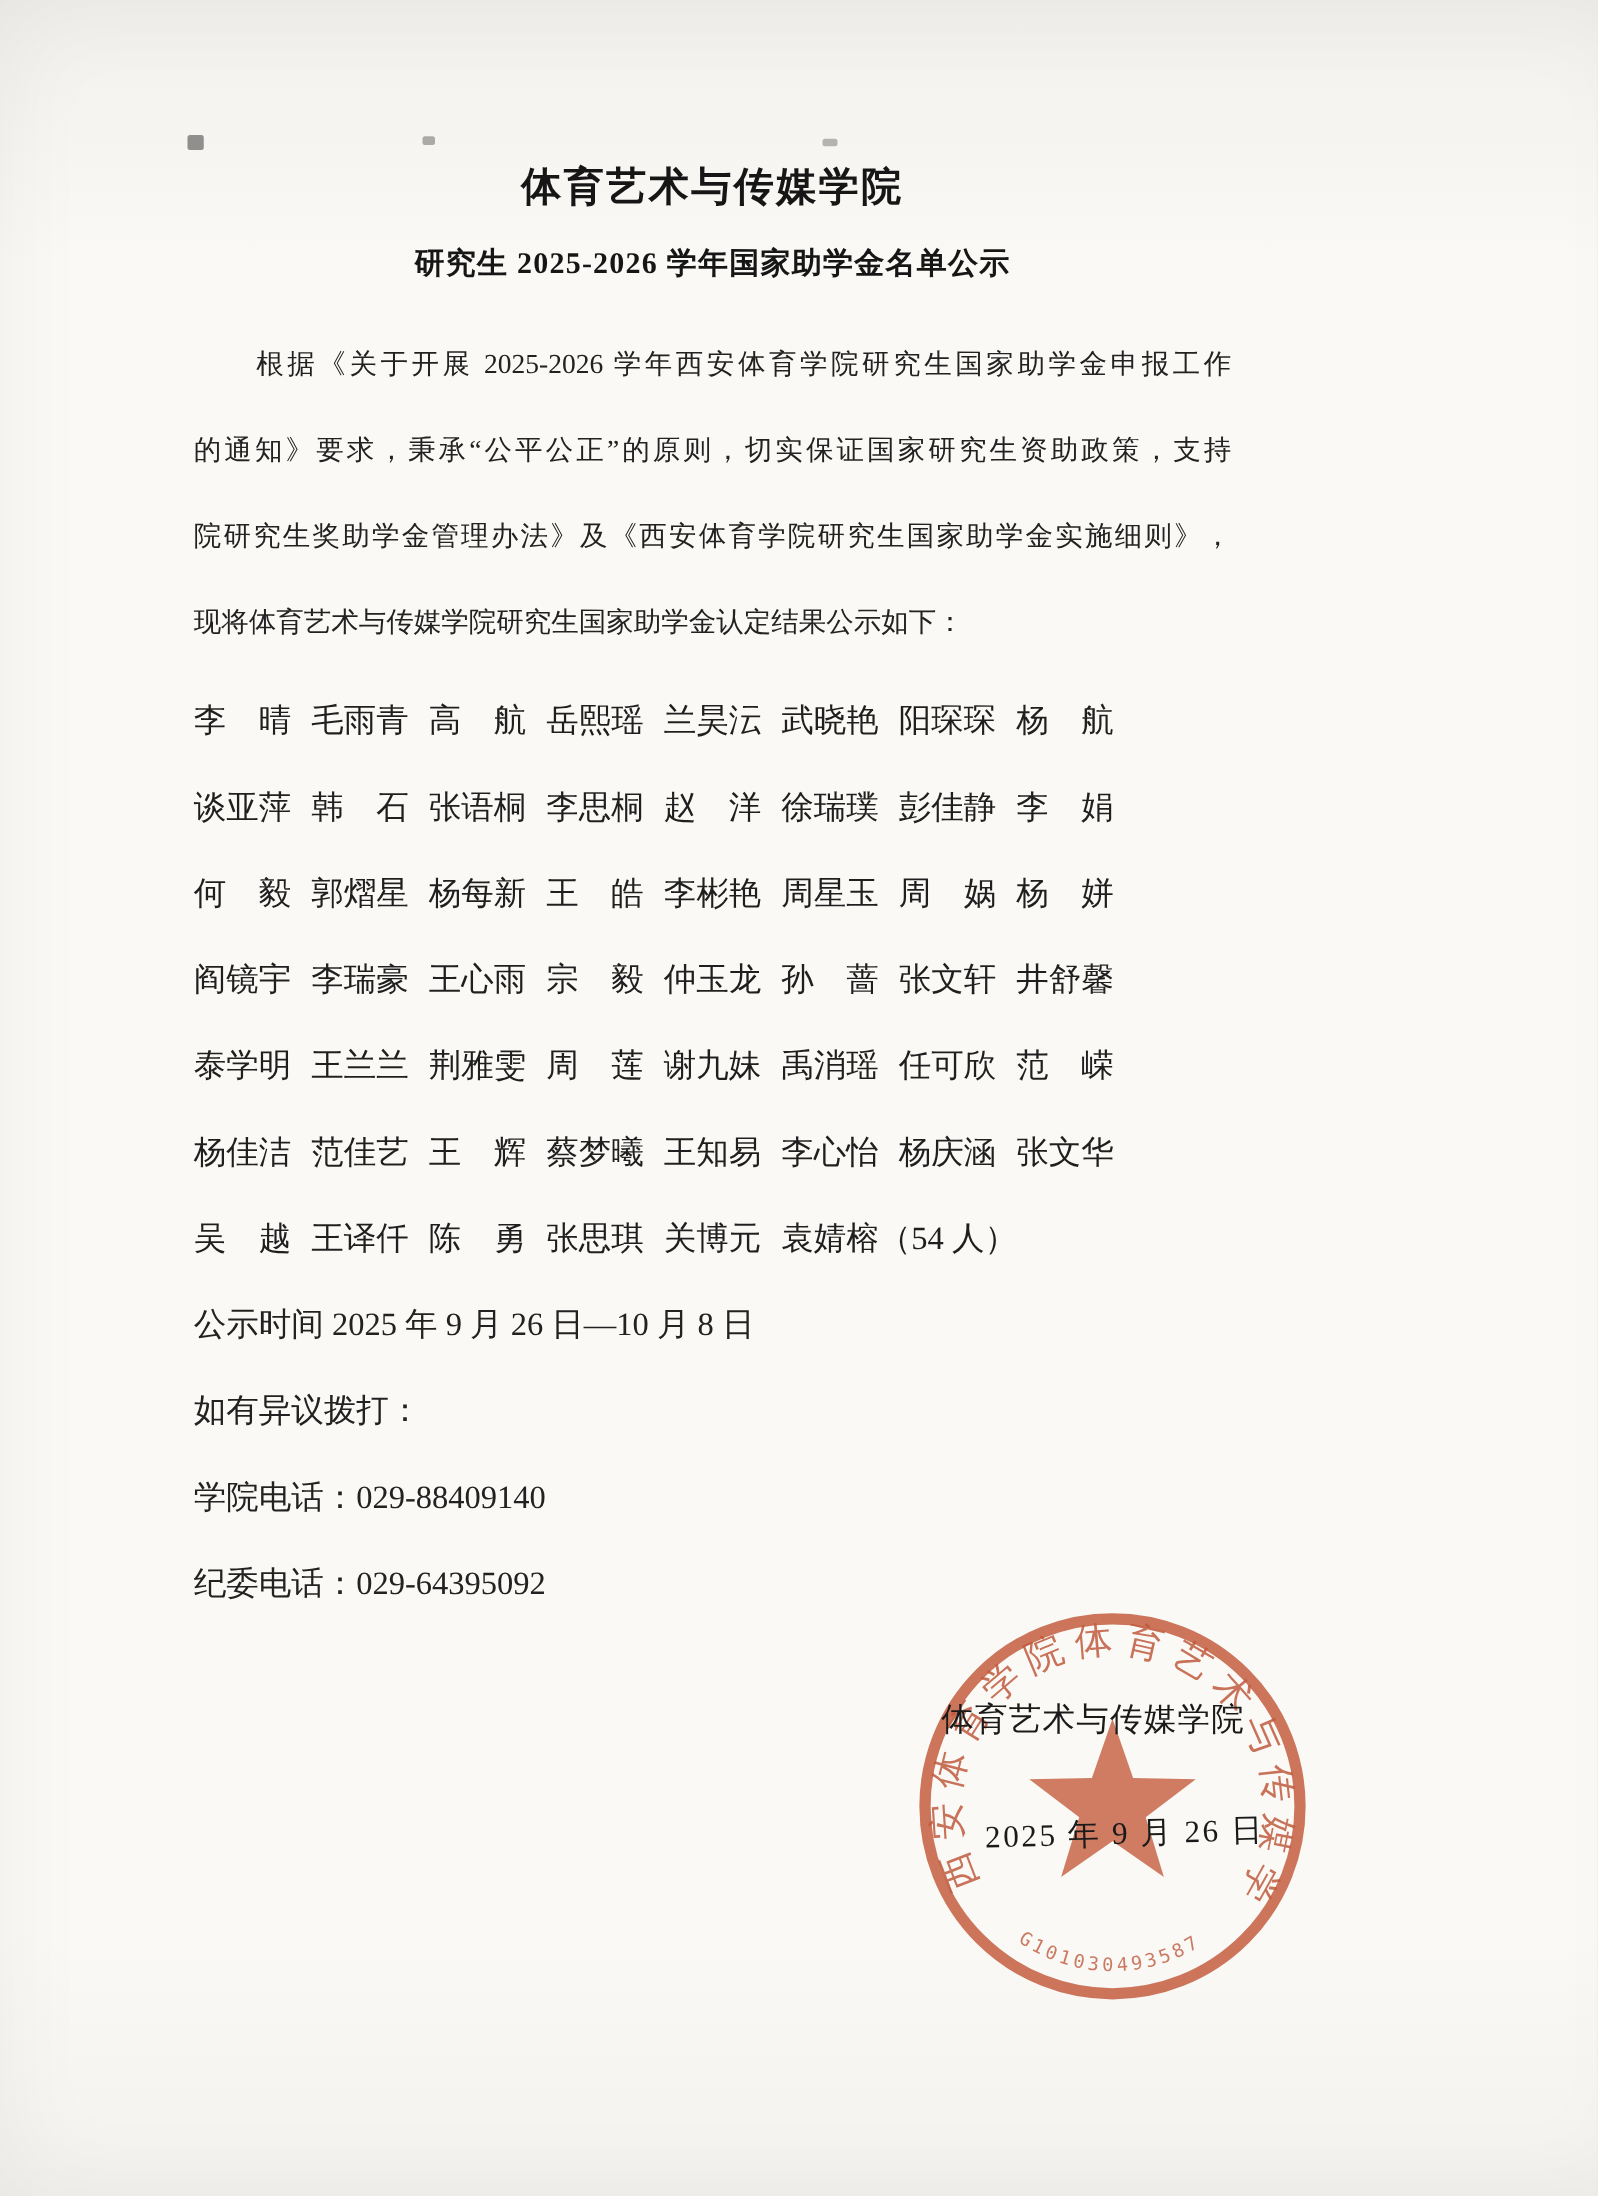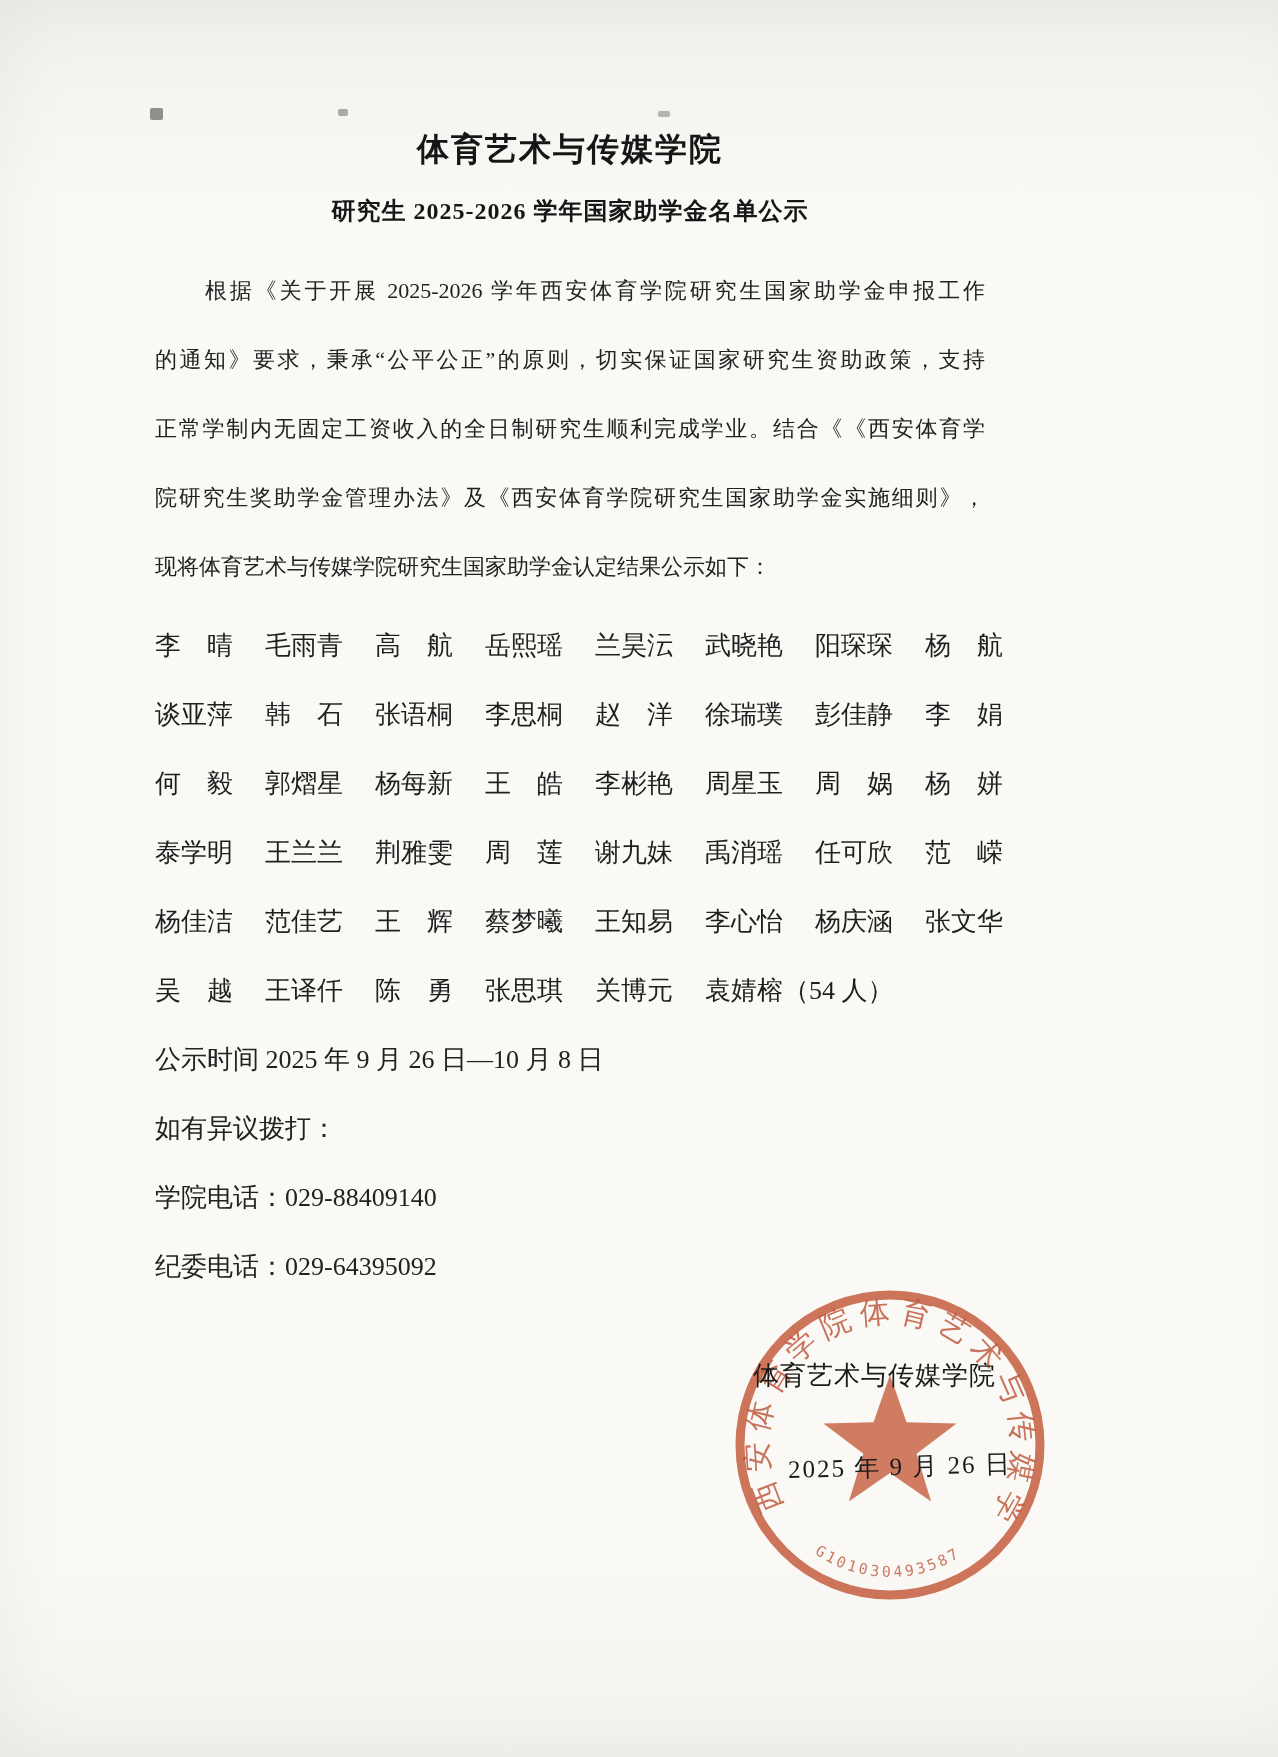--- a/index.html
+++ b/index.html
@@ -21,21 +21,21 @@
   }
   .subtitle {
     margin:0; text-align:center; font-size:24px; font-weight:bold;
     line-height:62px; letter-spacing:1px; color:#161616;
   }
   .para { margin-top:14px; }
   .pline { font-size:22px; line-height:69px; height:69px; white-space:nowrap; color:#222; }
   .pline.fill { text-align:justify; text-align-last:justify; white-space:normal; }
   .pline.indent { text-indent:50px; }
   .names { margin-top:10px; }
-  .name-row { display:flex; gap:32px; height:69px; line-height:69px; font-size:26px; color:#1f1f1f; }
+  .name-row { display:flex; gap:16px; height:69px; line-height:69px; font-size:26px; color:#1f1f1f; }
   .name { white-space:pre; }
   .fline { font-size:26px; line-height:69px; height:69px; color:#222; }
   .artifact { position:absolute; background:#3a3a3a; opacity:.55; border-radius:2px; }
   .a1 { left:150px; top:108px; width:13px; height:12px; }
   .a2 { left:338px; top:109px; width:10px; height:7px; opacity:.4; }
   .a3 { left:658px; top:111px; width:12px; height:6px; opacity:.35; }
   .stamp-text { position:absolute; color:#1a1a1a; white-space:nowrap; z-index:3; }
   .stamp-dept { left:753px; top:1358px; font-size:26px; letter-spacing:1px; }
   .stamp-date { left:788px; top:1450px; font-size:25px; letter-spacing:2px; transform:rotate(-1.5deg); }
   .seal {
@@ -52,21 +52,20 @@
   <div class="artifact a2"></div>
   <div class="artifact a3"></div>
 
   <div class="content">
     <h1 class="title">体育艺术与传媒学院</h1>
     <h2 class="subtitle">研究生 2025-2026 学年国家助学金名单公示</h2>
 
     <div class="para">
       <div class="pline fill indent">根据《关于开展 2025-2026 学年西安体育学院研究生国家助学金申报工作</div>
       <div class="pline fill">的通知》要求，秉承“公平公正”的原则，切实保证国家研究生资助政策，支持</div>
-      <div class="pline fill">正常学制内无固定工资收入的全日制研究生顺利完成学业。结合《《西安体育学</div>
       <div class="pline fill">院研究生奖助学金管理办法》及《西安体育学院研究生国家助学金实施细则》，</div>
       <div class="pline">现将体育艺术与传媒学院研究生国家助学金认定结果公示如下：</div>
     </div>
 
     <div class="names">
       <div class="name-row">
         <span class="name">李　晴</span>
         <span class="name">毛雨青</span>
         <span class="name">高　航</span>
         <span class="name">岳熙瑶</span>
@@ -87,20 +86,30 @@
       </div>
       <div class="name-row">
         <span class="name">何　毅</span>
         <span class="name">郭熠星</span>
         <span class="name">杨每新</span>
         <span class="name">王　皓</span>
         <span class="name">李彬艳</span>
         <span class="name">周星玉</span>
         <span class="name">周　娲</span>
         <span class="name">杨　姘</span>
+      </div>
+      <div class="name-row">
+        <span class="name">阎镜宇</span>
+        <span class="name">李瑞豪</span>
+        <span class="name">王心雨</span>
+        <span class="name">宗　毅</span>
+        <span class="name">仲玉龙</span>
+        <span class="name">孙　蔷</span>
+        <span class="name">张文轩</span>
+        <span class="name">井舒馨</span>
       </div>
       <div class="name-row">
         <span class="name">泰学明</span>
         <span class="name">王兰兰</span>
         <span class="name">荆雅雯</span>
         <span class="name">周　莲</span>
         <span class="name">谢九妹</span>
         <span class="name">禹消瑶</span>
         <span class="name">任可欣</span>
         <span class="name">范　嵘</span>

